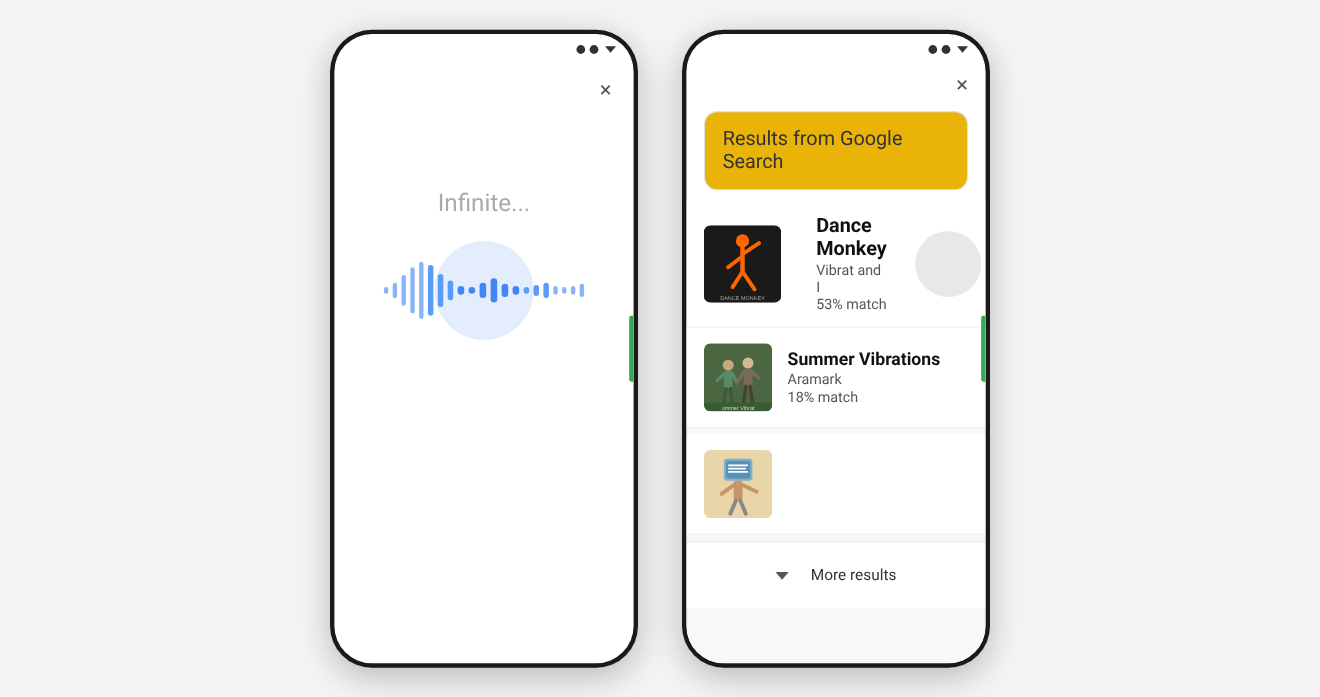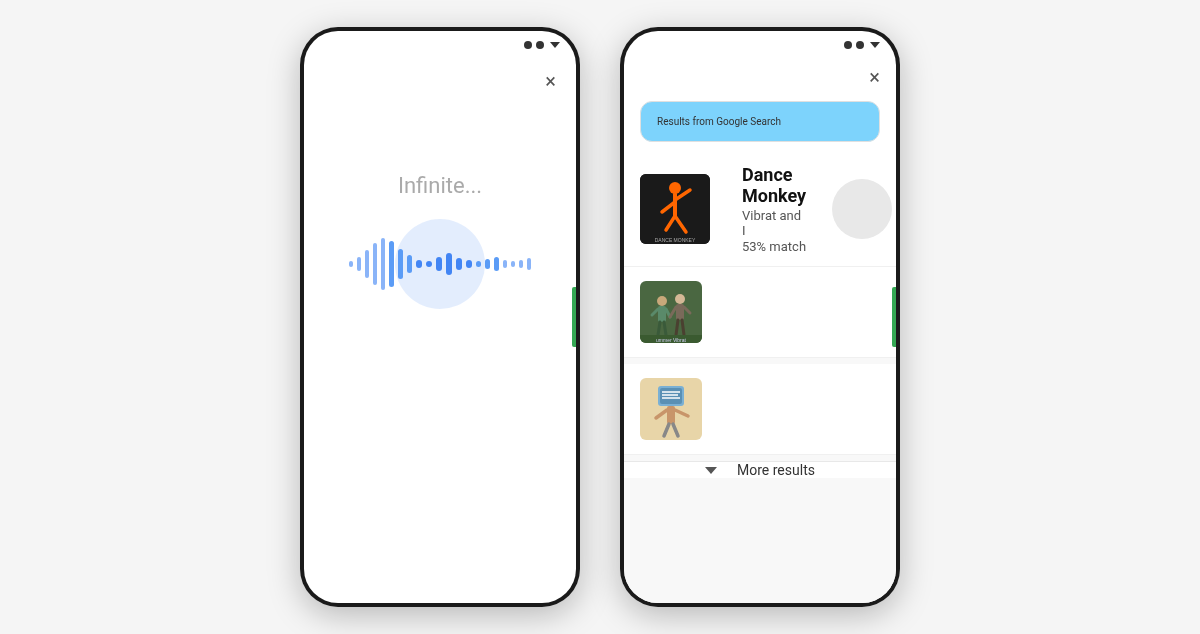--- a/index.html
+++ b/index.html
@@ -140,24 +140,24 @@
       align-self: flex-end;
       font-size: 20px;
       color: #555;
       cursor: pointer;
       margin-bottom: 12px;
     }
     .results-from-box {
       border: 1px solid #e0e0e0;
       border-radius: 12px;
       padding: 14px 16px;
-      font-size: 10px;
+      font-size: 18px;
       color: #333;
       margin-bottom: 10px;
-      background: #7dd3fc;
+      background: #eab308;
     }
 
     
     .top-result {
       display: flex;
       align-items: center;
       padding: 12px 16px;
       background: #fff;
       border-bottom: 1px solid #f0f0f0;
       position: relative;
@@ -235,21 +235,21 @@
       overflow: hidden;
     }
     .result-info .song-title { font-size: 16px; }
 
     
     .more-results {
       display: flex;
       align-items: center;
       justify-content: center;
       gap: 20px;
-      padding: 0;
+      padding: 22px;
       background: #fff;
       border-top: 1px solid #e8e8e8;
       margin-top: 6px;
       cursor: pointer;
     }
     .more-chevron {
       width: 0;
       height: 0;
       border-left: 6px solid transparent;
       border-right: 6px solid transparent;
@@ -369,20 +369,25 @@
               <rect x="36" y="23" width="8" height="16" rx="2" fill="#7a6a5a"></rect>
               <line x1="36" y1="26" x2="30" y2="36" stroke="#7a6a5a" stroke-width="3" stroke-linecap="round"></line>
               <line x1="44" y1="26" x2="50" y2="32" stroke="#7a6a5a" stroke-width="3" stroke-linecap="round"></line>
               <line x1="38" y1="39" x2="36" y2="54" stroke="#4a4030" stroke-width="3" stroke-linecap="round"></line>
               <line x1="42" y1="39" x2="44" y2="54" stroke="#4a4030" stroke-width="3" stroke-linecap="round"></line>
 
               <rect x="0" y="54" width="62" height="8" fill="#3a5a30"></rect>
               <text x="31" y="61" text-anchor="middle" font-size="5" fill="#cce" font-family="Arial">ummer Vibrat</text>
             </svg>
           </div>
+          <div class="song-info result-info">
+            <div class="song-title">Summer Vibrations</div>
+            <div class="song-artist">Aramark</div>
+            <div class="song-match">18% match</div>
+          </div>
         </div>
 
         <div class="result-item">
           <div class="result-album">
             <svg width="62" height="62" viewBox="0 0 62 62" xmlns="http://www.w3.org/2000/svg">
               <rect width="62" height="62" fill="#e8d5a8"></rect>
 
               <rect x="18" y="8" width="26" height="20" rx="3" fill="#7ab0d4"></rect>
               <rect x="20" y="10" width="22" height="16" rx="2" fill="#5a90b4"></rect>
 

